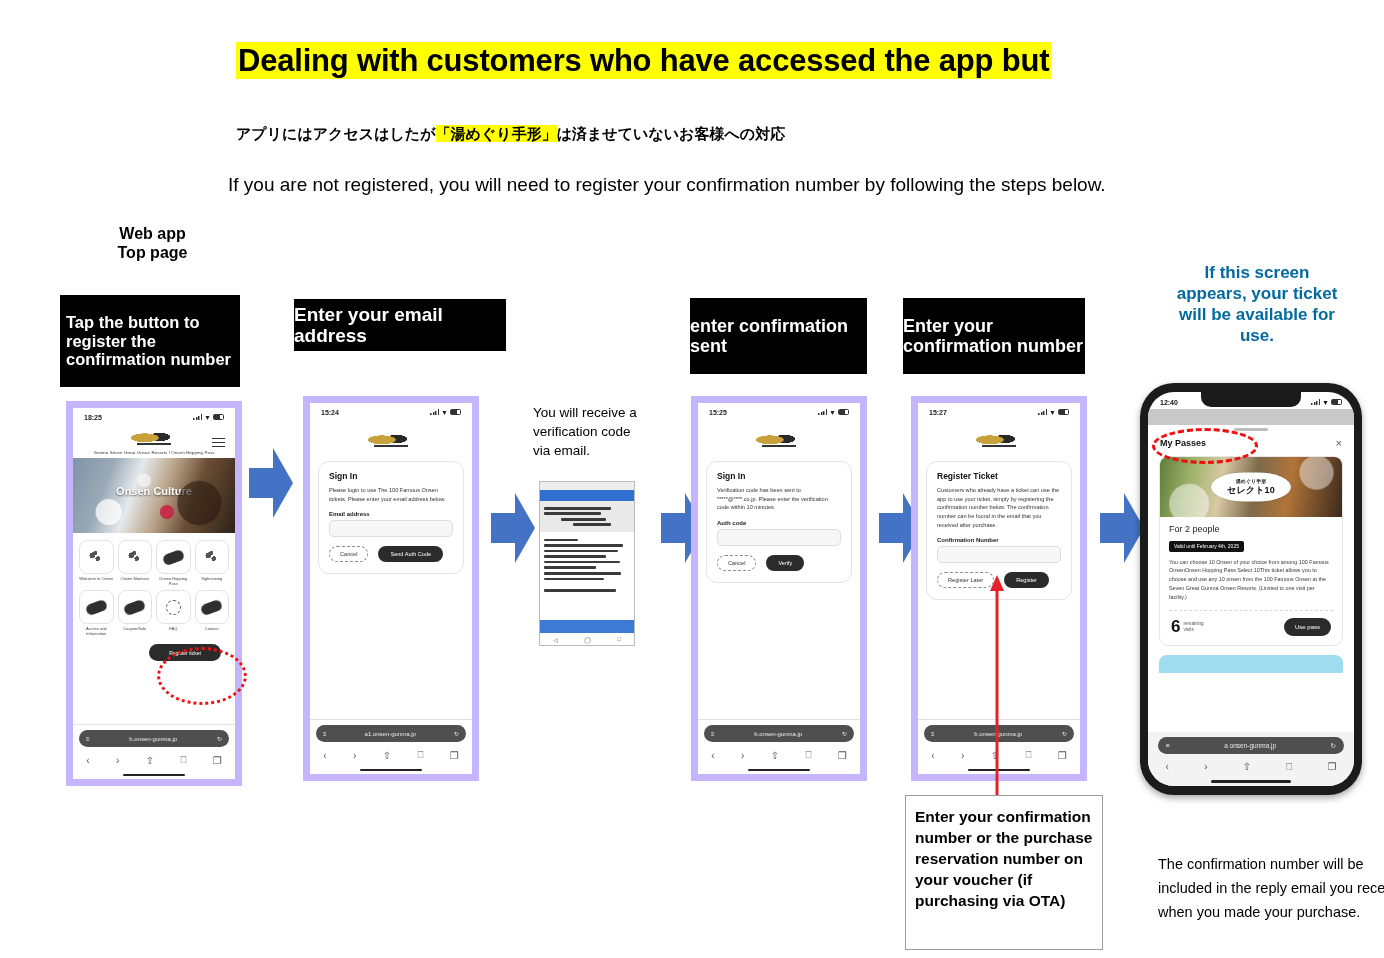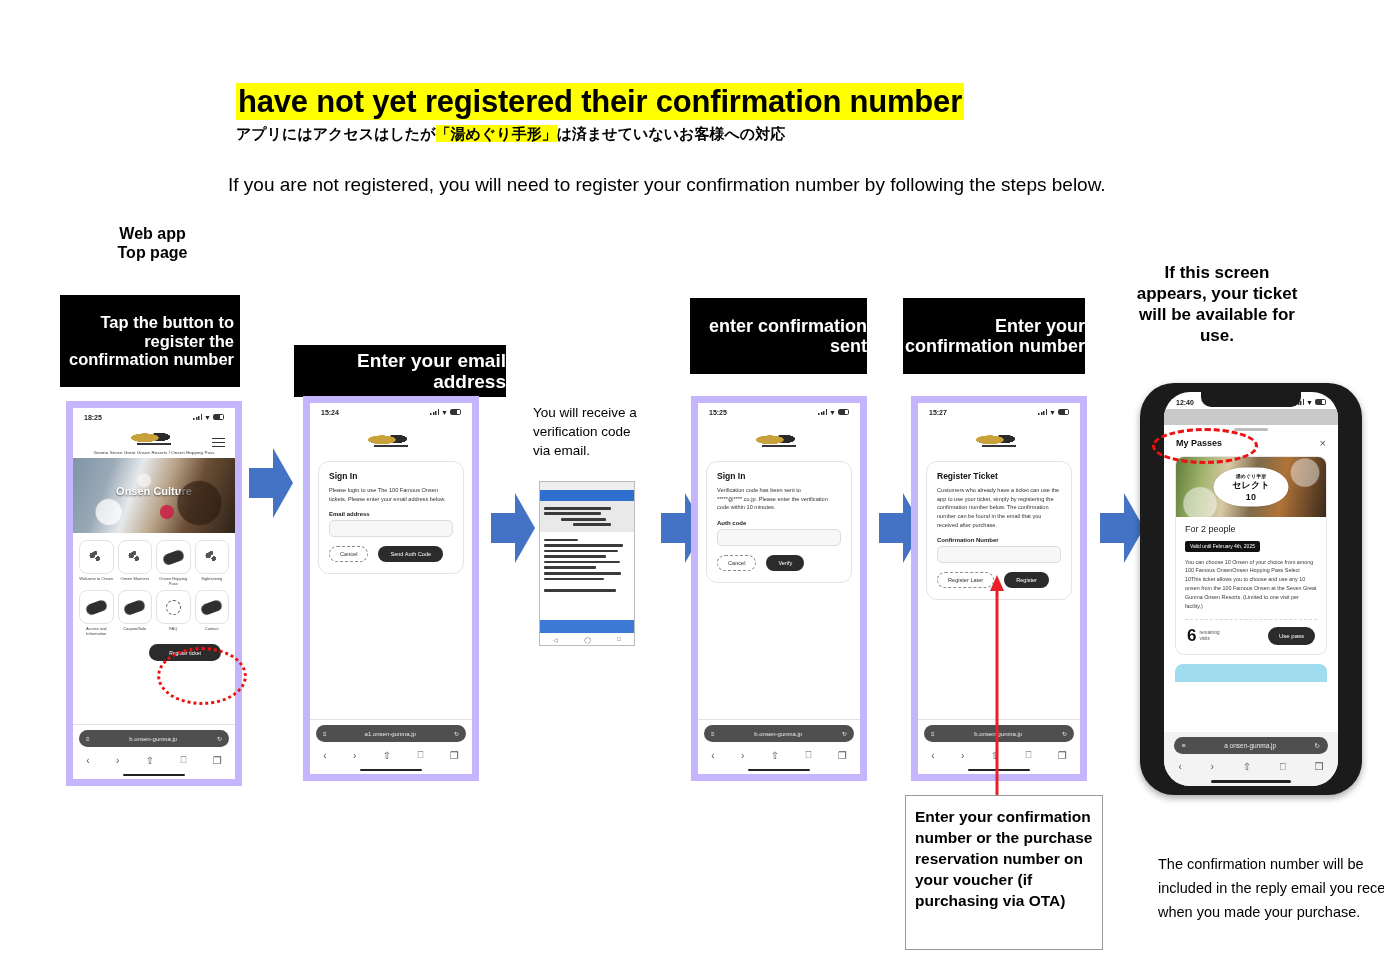--- a/index.html
+++ b/index.html
@@ -29,21 +29,21 @@
 
   #lead {
     position:absolute; left:228px; top:172px; width:950px;
     font-size:19px; line-height:26px;
   }
 
   
   .blacklabel {
     position:absolute;
     background:#000; color:#fff;
-    font-weight:bold; text-align:right;
+    font-weight:bold; text-align:left;
     display:flex; align-items:center; justify-content:center;
     line-height:1.12;
   }
   .steplabel {
     position:absolute; text-align:center; font-weight:bold;
     font-size:16px; line-height:19px;
   }
   .notetext { position:absolute; font-size:13.5px; line-height:19px; }
 
   
@@ -199,21 +199,21 @@
   .em-body { padding:4px; }
   .em-bline { height:2.6px; background:#3a3a3a; border-radius:1px; margin:3px 0; filter:blur(.45px); }
   .em-foot { position:absolute; left:0; right:0; bottom:12px; height:13px; background:#3d7ad6; }
   .em-nav { position:absolute; left:0; right:0; bottom:0; height:12px; background:#fff;
             display:flex; align-items:center; justify-content:space-around;
             font-size:6px; color:#555; }
 
   
   #device {
     position:absolute; left:1140px; top:383px; width:222px; height:412px;
-    background:#1b1b1b; border-radius:34px; padding:9px 24px;
+    background:#1b1b1b; border-radius:34px; padding:9px 8px;
     box-shadow:0 3px 7px rgba(0,0,0,.35);
   }
   #device-screen {
     width:100%; height:100%; background:#fff; border-radius:26px; overflow:hidden;
     position:relative;
   }
   #notch {
     position:absolute; left:50%; transform:translateX(-50%); top:0;
     width:100px; height:15px; background:#1b1b1b;
     border-bottom-left-radius:10px; border-bottom-right-radius:10px; z-index:4;
@@ -285,31 +285,30 @@
     padding:10px 9px; font-size:15.5px; font-weight:bold; line-height:21px;
   }
   #redarrow { position:absolute; left:989px; top:575px; width:16px; height:222px; }
   #redarrow svg { display:block; }
 
   #bottomnote {
     position:absolute; left:1158px; top:852px; width:255px;
     font-size:14.5px; line-height:24px;
   }
   #rednote {
-    position:absolute; left:1132px; top:262px; width:170px;
-    color:#000000; font-weight:bold; font-size:17px; line-height:21px;
+    position:absolute; left:1172px; top:262px; width:170px;
+    color:#0369a1; font-weight:bold; font-size:17px; line-height:21px;
     text-align:center;
   }
 </style>
 </head>
 <body>
 
 <div id="title">
-  <br>
-  <span class="hl">have not yet registered their confirmation number</span>
+  <span class="hl">Dealing with customers who have accessed the app but</span><br>
 </div>
 
 <div id="subtitle-jp">
   <span>アプリにはアクセスはしたが</span><span class="hl">「湯めぐり手形」</span><span>は済ませていないお客様への対応</span>
 </div>
 
 <div id="lead">If you are not registered, you will need to register your confirmation number by following the steps below.</div>
 
 <div class="steplabel" style="left:60px; top:224px; width:185px;">
   <span style="white-space:pre-line;">Web app
@@ -408,21 +407,21 @@
   </div>
 </div>
 <div class="redoval" style="left:157px; top:647px; width:90px; height:58px;"></div>
 
 <div class="arrow-blue" style="left:249px; top:448px;">
   <svg viewBox="0 0 44 70">
       <polygon points="0,20 24,20 24,0 44,35 24,70 24,50 0,50" fill="#4472c4"></polygon>
     </svg>
 </div>
 
-<div class="blacklabel" style="left:294px; top:299px; width:212px; height:52px; font-size:19px;margin-top:46px;">Enter your email address</div>
+<div class="blacklabel" style="left:294px; top:299px; width:212px; height:52px; font-size:19px;">Enter your email address</div>
 
 <div class="phone" id="phone2" style="left:303px; top:396px; width:176px; height:385px;">
   <div class="statusbar">
     <span>15:24</span>
     <span class="status-right">
       <span class="sb-bars"></span>
       <span class="sb-wifi">▼</span>
       <span class="sb-batt"></span>
     </span>
   </div>

